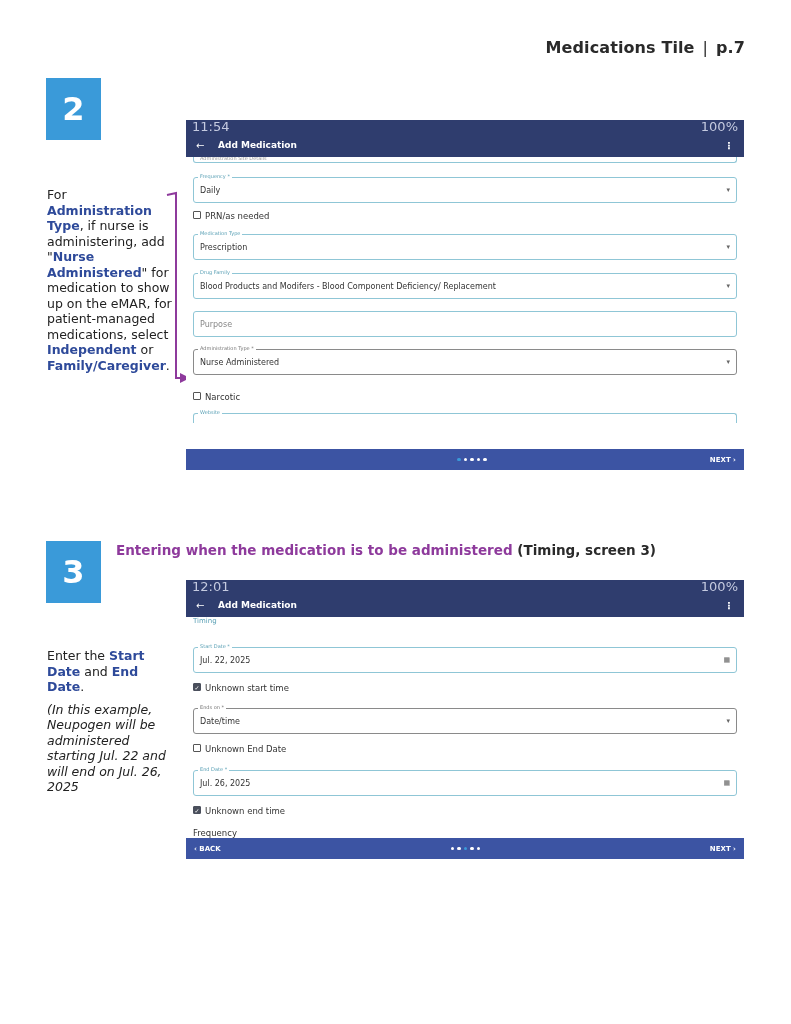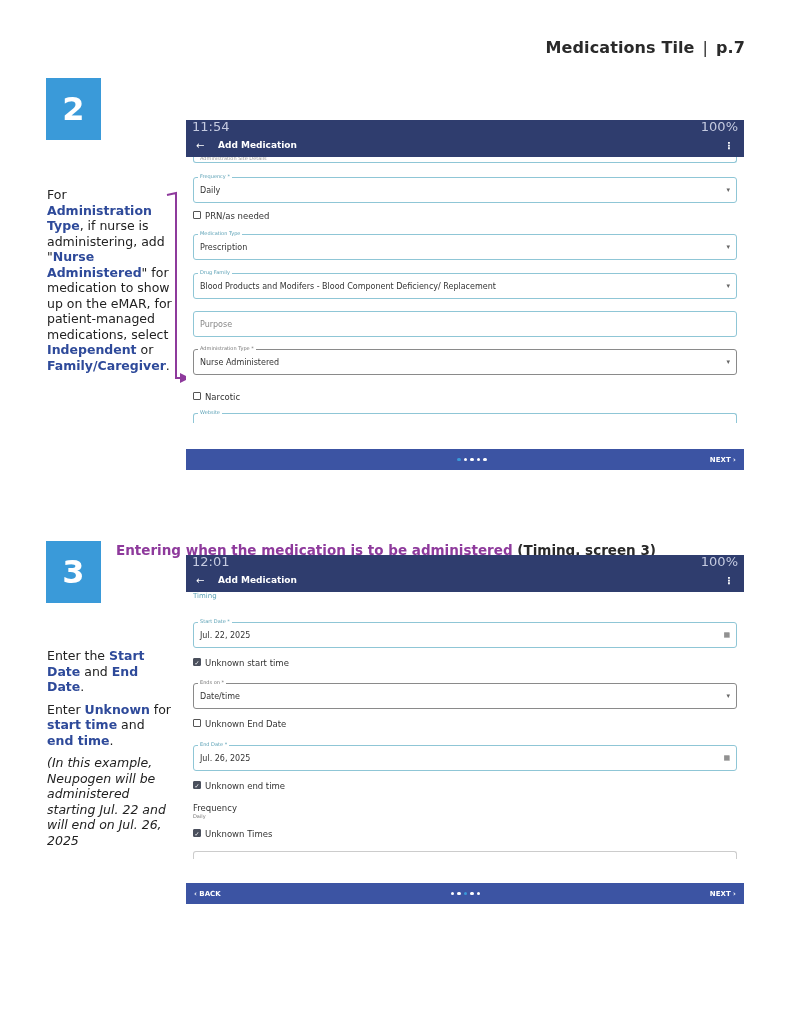--- a/index.html
+++ b/index.html
@@ -19,21 +19,21 @@
   .note .ital { font-style: italic; }
 
   .section3-title { position: absolute; left: 116px; top: 542px; font-size: 13.5px; font-weight: bold; }
   .section3-title .purple { color: #8e3a9c; }
   .section3-title .dark { color: #2a2a2a; }
 
   .arrow-svg { position: absolute; left: 150px; top: 185px; }
 
   .phone { position: absolute; left: 186px; width: 558px; background: #fff; overflow: hidden; }
   .phone1 { top: 120px; height: 350px; }
-  .phone2 { top: 555px; height: 349px; }
+  .phone2 { top: 580px; height: 279px; }
 
   .statusbar { height: 13px; background: #2f3d6e; color: #c5cbe0; font-size: 13px; display: flex; justify-content: space-between; align-items: center; padding: 0 6px; }
   .appbar { height: 24px; background: #2f3d6e; color: #fff; display: flex; align-items: center; padding: 0 10px; font-size: 9px; }
   .appbar .back { width: 22px; font-size: 10px; }
   .appbar .title { flex: 1; font-weight: bold; font-size: 9px; }
   .appbar .menu { font-size: 10px; font-weight: bold; }
 
   .content { position: relative; padding: 0 7px; }
 
   .field { position: relative; border: 1px solid #8fc6d6; border-radius: 3px; height: 26px; display: flex; align-items: center; padding: 0 6px; font-size: 8px; color: #333; }
@@ -143,21 +143,20 @@
   </div>
 </div>
 
 <div class="step-badge step3">3</div>
 <div class="section3-title">
   <span class="purple">Entering when the medication is to be administered</span> <span class="dark">(Timing, screen 3)</span>
 </div>
 
 <div class="note" style="top:648px;">
   <p><span>Enter the </span><b>Start Date</b><span> and </span><b>End Date</b><span>.</span></p>
-  <p><span>Enter </span><b>Unknown</b><span> for </span><b>start time</b><span> and </span><b>end time</b><span>.</span></p>
   <p class="ital">(In this example, Neupogen will be administered starting Jul. 22 and will end on Jul. 26, 2025</p>
 </div>
 
 <div class="phone phone2">
   <div class="statusbar">
     <span>12:01</span>
     <span>100%</span>
   </div>
   <div class="appbar">
     <span class="back">←</span>

